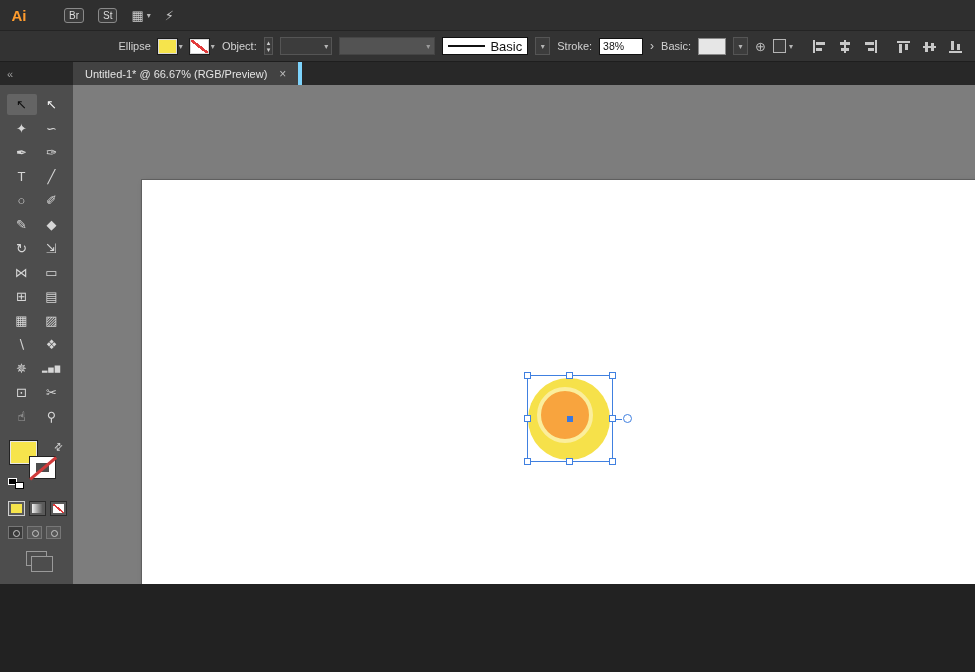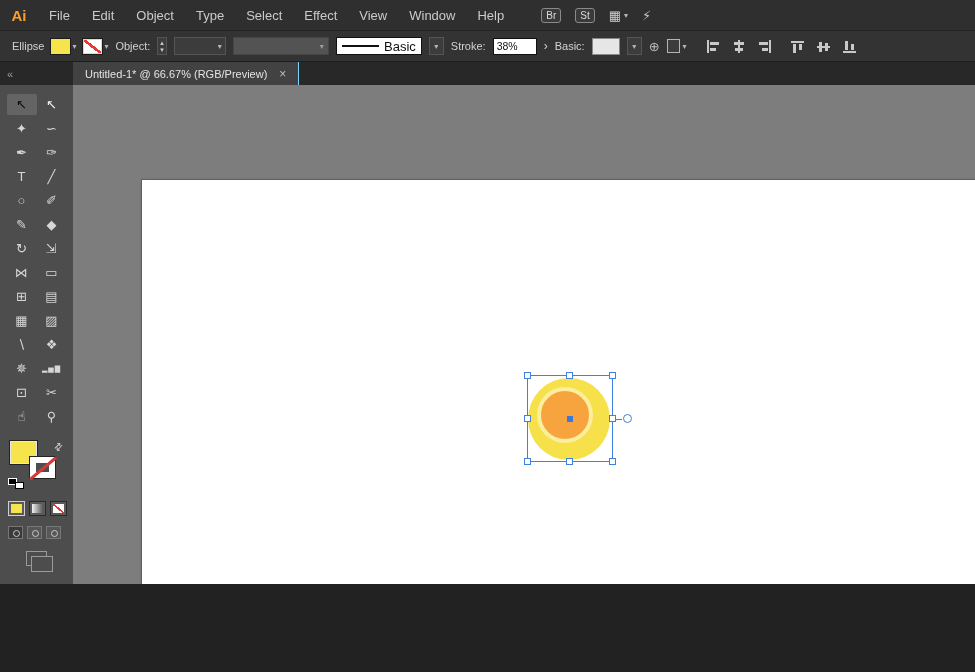--- a/index.html
+++ b/index.html
@@ -13,21 +13,21 @@
   .menu-item { padding:0 11px; display:flex; align-items:center; cursor:default; }
   .menubar-right { display:flex; align-items:center; gap:14px; margin-left:26px; }
   .badge { border:1px solid #8a8a8a; border-radius:3px; padding:1px 4px; font-size:10px; background:#3a3a3a; color:#ddd; }
   .ws-btn { display:flex; align-items:center; gap:3px; color:#cfcfcf; }
   .ws-glyph { font-size:13px; }
   .caret { font-size:8px; color:#b5b5b5; }
   .launch { font-size:13px; color:#c9c9c9; }
 
   
   .controlbar { height:32px; background:#333333; border-top:1px solid #242424; border-bottom:1px solid #1e1e1e;
-    display:flex; align-items:center; font-size:11px; color:#d2d2d2; padding:0 12px; gap:7px; overflow:hidden; }
+    display:flex; align-items:center; font-size:11px; color:#d2d2d2; padding:0 12px; gap:7px; overflow:hidden;justify-content:flex-end; }
   .cb-label { white-space:nowrap; }
   .swatch-btn { display:flex; align-items:center; gap:2px; }
   .swatch { width:19px; height:15px; border:1px solid #d8d8d8; outline:1px solid #1c1c1c; }
   .swatch.fill { background:#f6e44c; }
   .none-bg { background:linear-gradient(to top right,#ffffff 43%,#e23b3b 43%,#e23b3b 56%,#ffffff 56%); }
   .stepper { display:flex; flex-direction:column; justify-content:center; line-height:7px; font-size:7px;
     color:#ccc; border:1px solid #555; background:#3c3c3c; padding:1px 2px; height:18px; }
   .combo-dark { width:52px; height:18px; background:#3c3c3c; border:1px solid #555;
     display:flex; align-items:center; justify-content:flex-end; padding:0 3px; }
   .profile-dd { width:96px; height:18px; background:#5c5c5c; border:1px solid #4a4a4a;
@@ -87,21 +87,21 @@
   .dm.on { background:#3a3a3a; }
 
   .screen-mode { margin:12px 0 0 26px; width:21px; height:15px; border:1px solid #9a9a9a; background:#4d4d4d; position:relative; }
   .screen-mode::before { content:""; position:absolute; left:4px; top:4px; width:20px; height:14px;
     border:1px solid #9a9a9a; background:#4d4d4d; }
 
   
   .docarea { flex:1; display:flex; flex-direction:column; min-width:0; }
   .tabbar { height:23px; background:#282828; display:flex; align-items:stretch; }
   .tab { display:flex; align-items:center; gap:12px; padding:0 12px; background:#424242; color:#e4e4e4;
-    font-size:11px; border-right:1px solid #7dd3fc; }
+    font-size:11px; border-right:4px solid #7dd3fc; }
   .tab-close { color:#bdbdbd; font-size:12px; }
 
   .canvas { position:relative; flex:1; background:#7d7d7d; overflow:hidden; }
   .artboard { position:absolute; left:69px; top:95px; width:850px; height:480px; background:#ffffff;
     box-shadow:0 0 0 1px #5f5f5f, 3px 3px 7px rgba(0,0,0,.28); }
 
   .shape-outer { position:absolute; left:386px; top:198px; width:82px; height:82px; border-radius:50%; background:#f6e14a; }
   .shape-inner { position:absolute; left:50%; top:50%; width:56px; height:56px; margin:-32px 0 0 -32px;
     border-radius:50%; background:#f8a43e; border:4px solid #fbee9c; }
 
@@ -115,32 +115,20 @@
   .rotate-widget { position:absolute; right:-20px; top:50%; margin-top:-5px; width:9px; height:9px;
     border:1px solid #4080e0; border-radius:50%; background:rgba(255,255,255,.6); }
 </style>
 </head>
 <body>
 
 <div class="app">
 
   <header class="menubar">
     <div class="logo">Ai</div>
-    <nav class="menus">
-
-    <span class="menu-item">File</span>
-        <span class="menu-item">Edit</span>
-        <span class="menu-item">Object</span>
-        <span class="menu-item">Type</span>
-        <span class="menu-item">Select</span>
-        <span class="menu-item">Effect</span>
-        <span class="menu-item">View</span>
-        <span class="menu-item">Window</span>
-        <span class="menu-item">Help</span>
-      </nav>
     <div class="menubar-right">
       <span class="badge">Br</span>
       <span class="badge">St</span>
       <span class="ws-btn">
         <span class="ws-glyph">▦</span>
         <span class="caret">▾</span>
       </span>
       <span class="launch">⚡</span>
     </div>
   </header>

